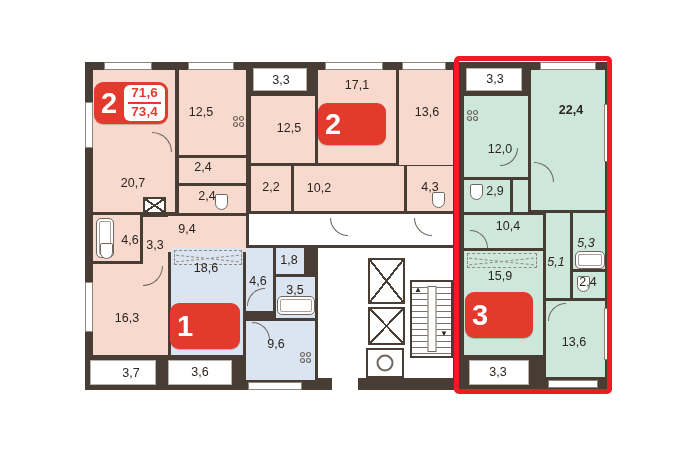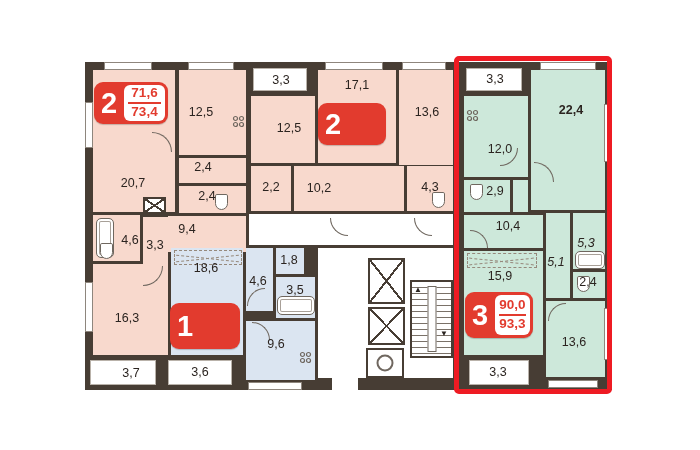--- a/index.html
+++ b/index.html
@@ -226,20 +226,16 @@
     </div>
   </div>
   <div class="badge" style="left:318px;top:103px;width:68px;height:42px;">
     <div class="num">2</div>
   </div>
   <div class="badge" style="left:170px;top:303px;width:70px;height:46px;">
     <div class="num">1</div>
   </div>
   <div class="badge" style="left:465px;top:292px;width:68px;height:46px;">
     <div class="num">3</div>
-    <div class="vals">
-      <div class="v-top">90,0</div>
-      <div class="v-bot">93,3</div>
-    </div>
   </div>
 
   <div id="highlight"></div>
 </div>
 
 </body></html>

